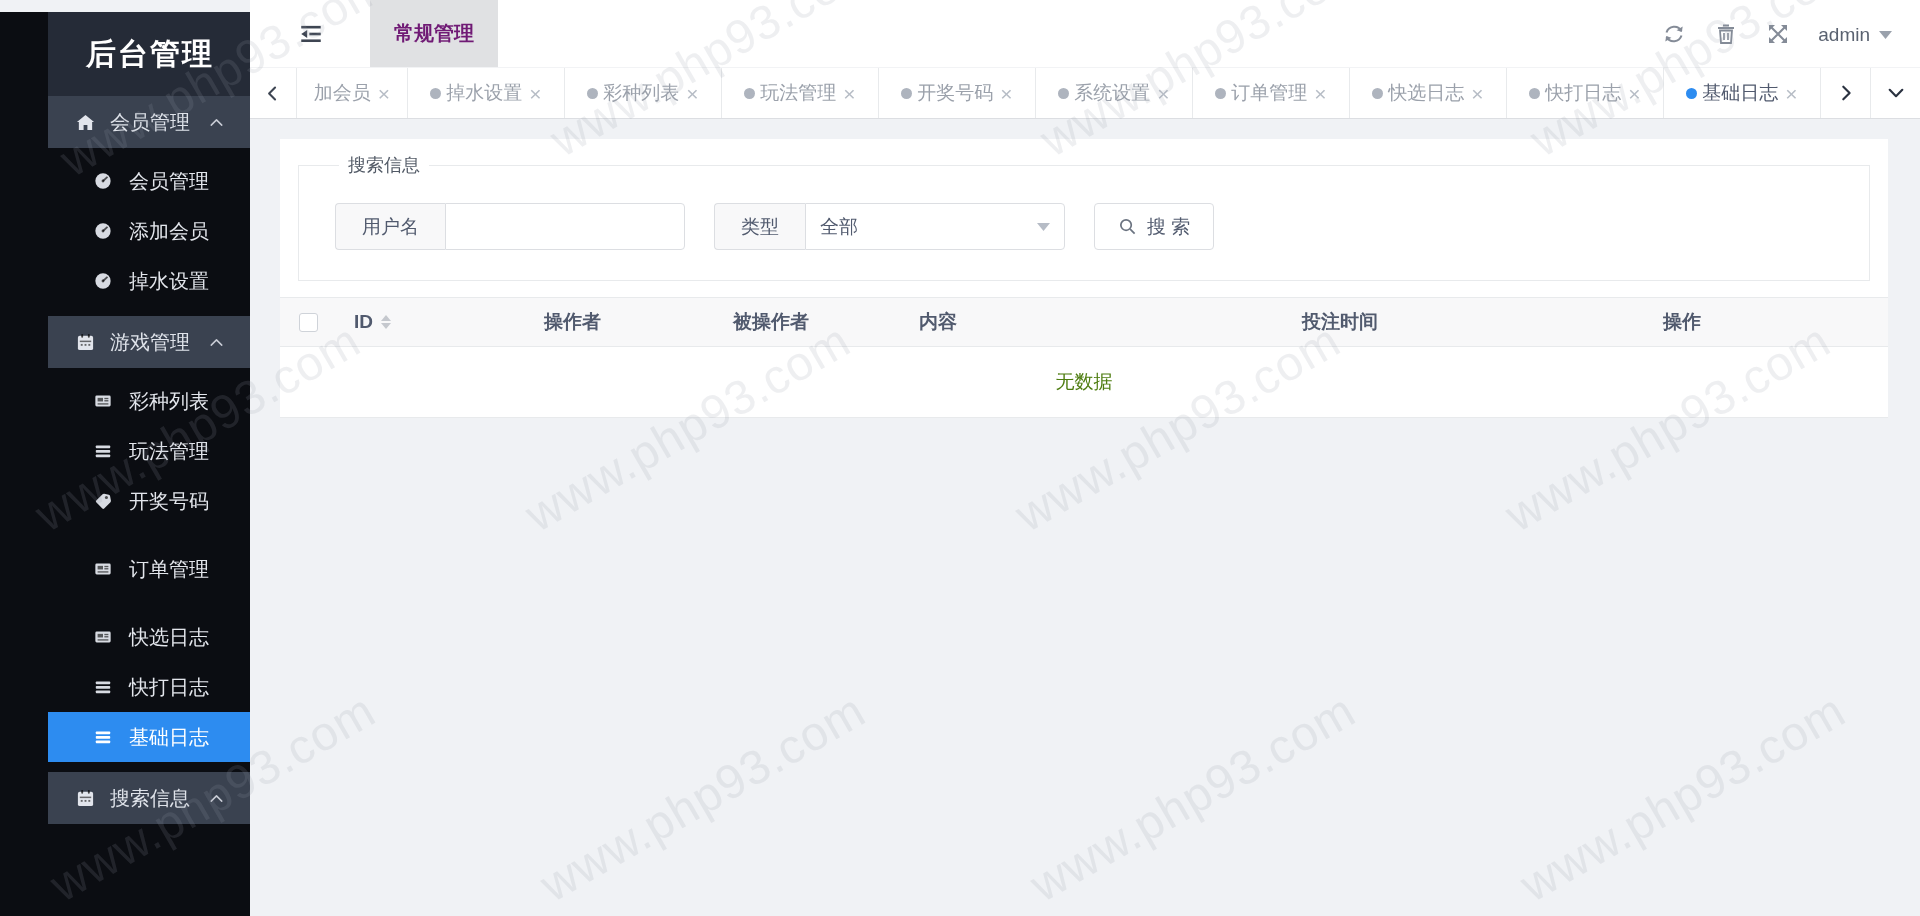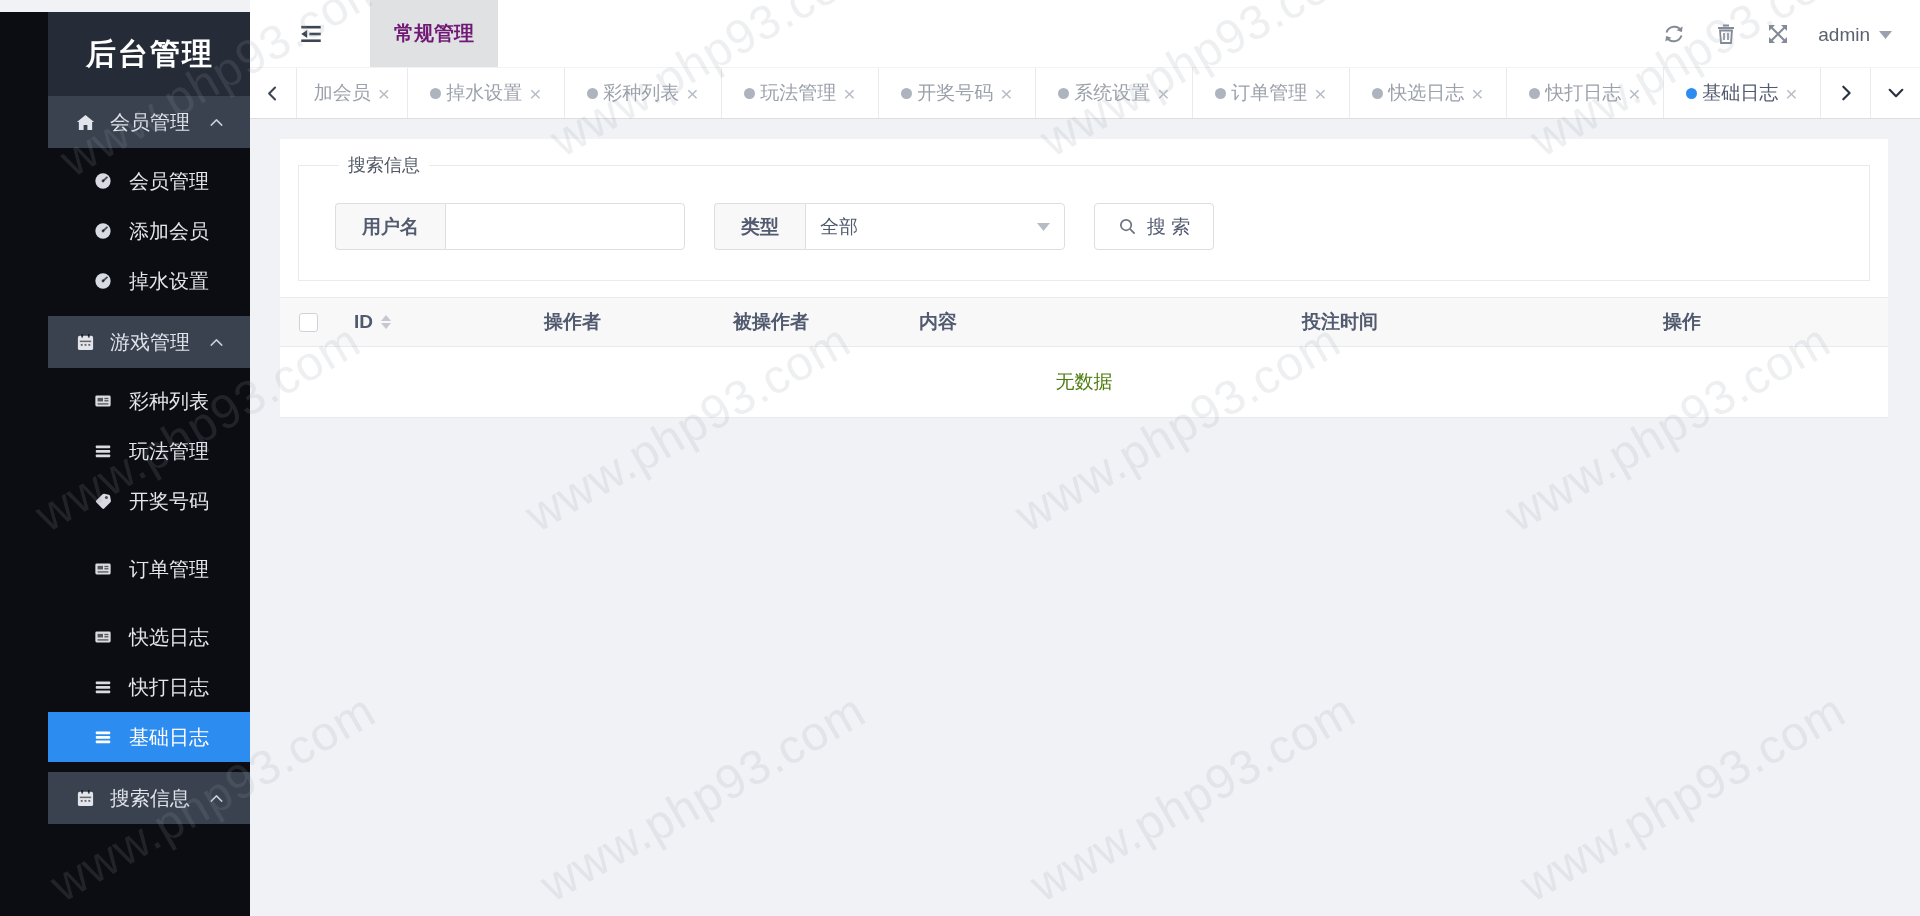--- a/index.html
+++ b/index.html
@@ -53,21 +53,21 @@
   .tab-ctrl .ic { width:18px; height:18px; }
 
   
   .content { height:797px; background:#f0f2f5; padding:20px 32px 0 30px; }
   .panel { background:#ffffff; padding:14px 0 0; }
 
   fieldset.search-box { border:1px solid #e8eaec; margin:0 18px; padding:26px 36px 30px; }
   fieldset.search-box legend { font-size:18px; color:#525a66; padding:0 9px; margin-left:4px; }
   .form-row { display:flex; align-items:center; }
   .input-group { display:flex; height:47px; }
-  .group-label { background:#f8f8f9; border:1px solid #dcdee2; border-right:none; border-radius:4px 0 0 4px; display:flex; align-items:center; padding:0 26px; font-size:19px; color:#515a6e;font-weight:bold; }
+  .group-label { background:#f8f8f9; border:1px solid #dcdee2; border-right:none; border-radius:4px 0 0 4px; display:flex; align-items:center; padding:0 26px; font-size:19px; color:#515a6e; }
   .text-input { width:240px; border:1px solid #dcdee2; border-radius:0 4px 4px 0; font-size:19px; color:#515a6e; padding:0 12px; outline:none; background:#fff; font-family:inherit; }
   .select-box { width:260px; border:1px solid #dcdee2; border-radius:0 4px 4px 0; background:#fff; display:flex; align-items:center; padding:0 14px; cursor:pointer; }
   .select-value { font-size:19px; color:#515a6e; flex:1; }
   .select-box .caret { width:13px; height:8px; color:#b6bcc6; }
   .gap29 { width:29px; flex:0 0 auto; }
   .search-btn { height:47px; padding:0 23px; background:#ffffff; border:1px solid #dcdee2; border-radius:4px; display:flex; align-items:center; gap:10px; font-size:19px; color:#515a6e; cursor:pointer; font-family:inherit; }
   .search-btn .ic { width:19px; height:19px; color:#6b7380; }
 
   
   .log-table { width:100%; border-collapse:collapse; table-layout:fixed; margin-top:16px; }

